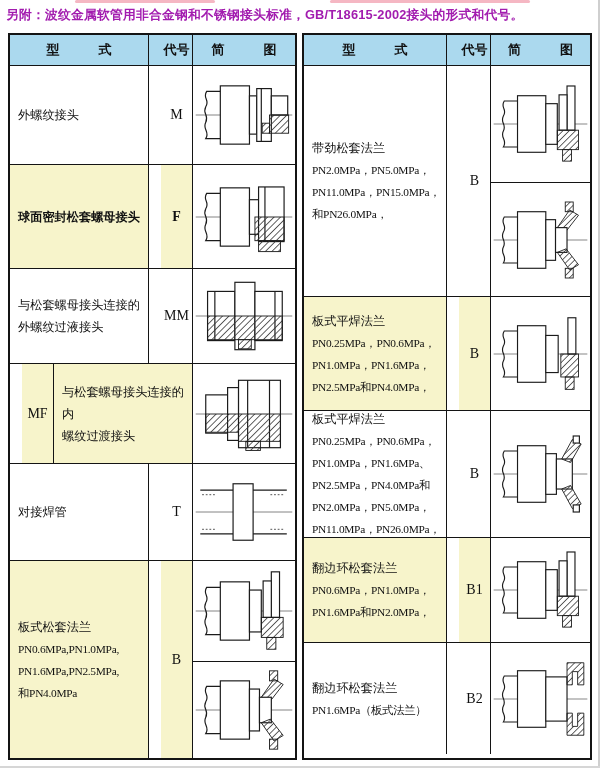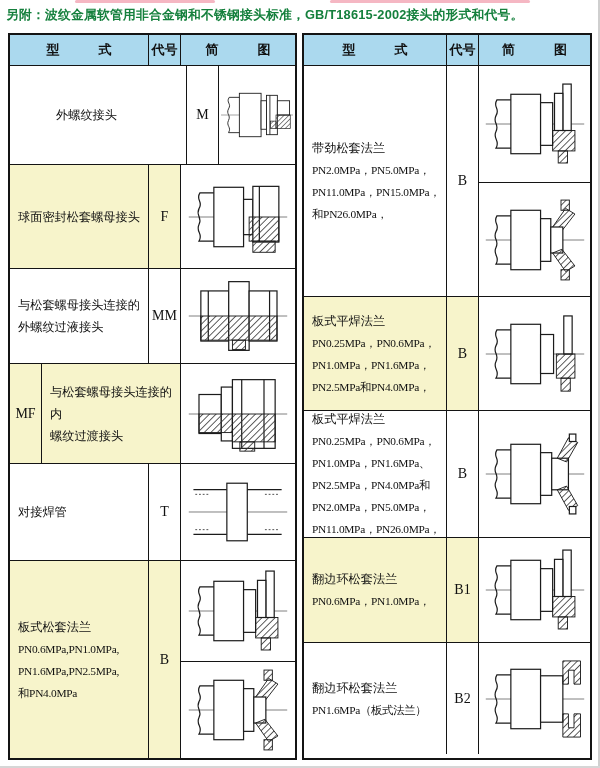--- a/index.html
+++ b/index.html
@@ -6,37 +6,37 @@
   body {
     width:600px; height:768px; position:relative; overflow:hidden;
     background:#ffffff;
     font-family:"Liberation Serif","DejaVu Serif",serif;
     color:#111;
   }
   .artifact { position:absolute; top:0; height:3px; opacity:.45; border-radius:2px; }
   .doc-title {
     position:absolute; top:7px; left:6px; width:590px;
     font-family:"Liberation Sans","DejaVu Sans",sans-serif;
-    font-weight:bold; font-size:12.8px; letter-spacing:.2px; color:#15803d;
+    font-weight:bold; font-size:12.8px; letter-spacing:.2px; color:#a21caf;
     white-space:nowrap;
   }
   .tbl {
     position:absolute; top:33px; box-sizing:border-box;
     border:2px solid #141414; background:#fff;
     display:flex; flex-direction:column;
   }
   #left-table  { left:8px;  width:289px; height:727px; }
   #right-table { left:302px; width:290px; height:727px; }
   .row { display:flex; box-sizing:border-box; border-bottom:1.4px solid #141414; flex:none; }
   .row:last-child { border-bottom:none;justify-content:flex-end; }
   .cell { box-sizing:border-box; border-right:1.4px solid #141414; position:relative; overflow:hidden; background:#fff; }
   .cell:last-child { border-right:none; }
   .c-type { width:139px; flex:none; }
   #right-table .c-type { width:143px; }
-  .c-code { width:32px; flex:none; }
+  .c-code { width:32px; flex:none;margin-left:12px; }
   .c-sketch { flex:1; }
   .hl { background:var(--hl,#f7f4cb); }
   .header-row { background:var(--hdr,#abd9ee); height:31px; }
   .header-row .cell { display:flex; align-items:center; justify-content:center;
     font-weight:bold; font-size:13px; background:var(--hdr,#abd9ee);text-align:center; }
   .type-cell { display:flex; align-items:center; padding:3px 4px 3px 8px; }
   .type-lines { font-size:12.2px; line-height:22px; }
   .type-lines .pn { font-size:11.4px; letter-spacing:-.3px; white-space:nowrap; }
   .code-cell { display:flex; align-items:center; justify-content:center; font-size:14px; }
   .sketch-cell { display:flex; flex-direction:column; padding:0; }
@@ -66,21 +66,21 @@
 <div class="artifact" style="left: 330px; width: 200px; background: rgb(233, 96, 122);"></div>
 
 <div class="doc-title">另附：波纹金属软管用非合金钢和不锈钢接头标准，GB/T18615-2002接头的形式和代号。</div>
 
 <div class="tbl" id="left-table">
     <div class="row header-row">
       <div class="cell c-type">型　　　式</div>
       <div class="cell c-code">代号</div>
       <div class="cell c-sketch">简　　　图</div>
     </div>
-    <div class="row" style="height: 99px; padding-left: 38px;">
+    <div class="row" style="height: 99px;">
       <div class="cell c-type type-cell">
         <div class="type-lines">
           <div>外螺纹接头</div>
         </div>
       </div>
       <div class="cell c-code code-cell">M</div>
       <div class="cell c-sketch sketch-cell">
         <div class="sub">
           <svg class="sketch" viewBox="0 0 112 92" width="104" height="88">
             <line class="cl" x1="3" y1="46" x2="109" y2="46"></line>
@@ -89,21 +89,21 @@
             <rect class="wb" x="62" y="25" width="8" height="42"></rect>
             <rect class="wb" x="70" y="17" width="16" height="58"></rect>
             <line class="ln" x1="75" y1="17" x2="75" y2="75"></line>
             <rect class="wb" x="86" y="25" width="18" height="21"></rect>
             <rect class="hb" x="84" y="46" width="21" height="20"></rect>
             <rect class="hb" x="76" y="55" width="8" height="11"></rect>
           </svg>
         </div>
       </div>
     </div>
-    <div class="row" style="height: 104px;">
+    <div class="row" style="height: 104px; font-weight: bold;">
       <div class="cell c-type type-cell hl">
         <div class="type-lines">
           <div>球面密封松套螺母接头</div>
         </div>
       </div>
       <div class="cell c-code code-cell hl">F</div>
       <div class="cell c-sketch sketch-cell">
         <div class="sub">
           <svg class="sketch" viewBox="0 0 112 92" width="104" height="88">
             <line class="cl" x1="3" y1="46" x2="109" y2="46"></line>
@@ -322,20 +322,21 @@
             <rect class="wb" x="93" y="81" width="7" height="8"></rect>
           </svg>
         </div>
       </div>
     </div>
     <div class="row" style="height: 105px;">
       <div class="cell c-type type-cell hl">
         <div class="type-lines">
           <div>翻边环松套法兰</div>
           <div class="pn">PN0.6MPa，PN1.0MPa，</div>
+          <div class="pn">PN1.6MPa和PN2.0MPa，</div>
         </div>
       </div>
       <div class="cell c-code code-cell hl">B1</div>
       <div class="cell c-sketch sketch-cell">
         <div class="sub">
           <svg class="sketch" viewBox="0 0 112 92" width="104" height="88">
             <line class="cl" x1="3" y1="46" x2="109" y2="46"></line>
             <path class="ln" d="M31 20 H15 c-5 8 4 9 -1 17 c-4 8 4 9 0 17 c-4 8 5 10 0 18 H31"></path>
             <rect class="wb" x="30" y="14" width="32" height="64"></rect>
             <rect class="wb" x="62" y="23" width="13" height="46"></rect>

